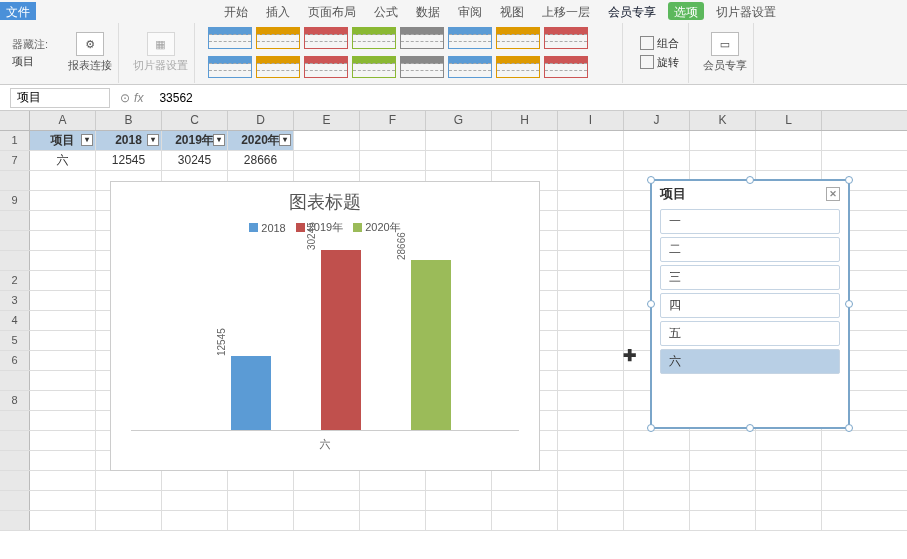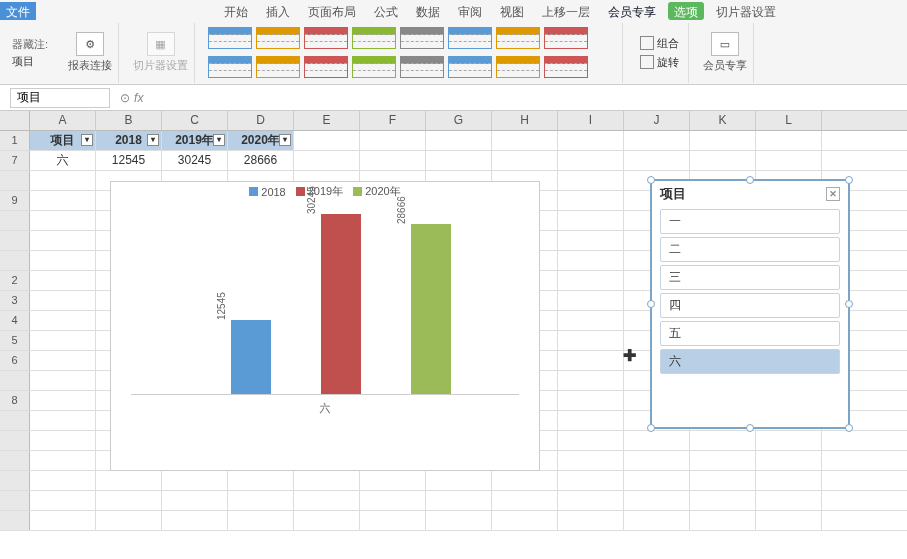--- a/index.html
+++ b/index.html
@@ -206,20 +206,21 @@
     </div>
   </div>
 </div>
 
 <div class="fxbar">
   <input class="namebox" value="项目" style="">
   <div class="fxbtns">
     <span>⊙</span>
     <span style="font-style:italic">fx</span>
   </div>
+  <input class="fxinput" value="33562" style="">
 </div>
 
 <div class="sheet">
   <div class="colheads">
     <div class="rowhead"></div>
     <div class="ch" style="width:66px">A</div>
     <div class="ch" style="width:66px">B</div>
     <div class="ch" style="width:66px">C</div>
     <div class="ch" style="width:66px">D</div>
     <div class="ch" style="width:66px">E</div>
@@ -528,20 +529,21 @@
         <div class="cell" style="width:66px"></div>
         <div class="cell" style="width:66px"></div>
         <div class="cell" style="width:66px"></div>
         <div class="cell" style="width:66px"></div>
         <div class="cell" style="width:66px"></div>
         <div class="cell" style="width:66px"></div>
       </div>
     </div>
 
   <div class="chart">
+    <div class="chart-title">图表标题</div>
     <div class="legend">
       <span>
           <i class="sw" style="background:#5b9bd5"></i>
           <span>2018</span>
         </span>
       <span>
           <i class="sw" style="background:#c0504d"></i>
           <span>2019年</span>
         </span>
       <span>

